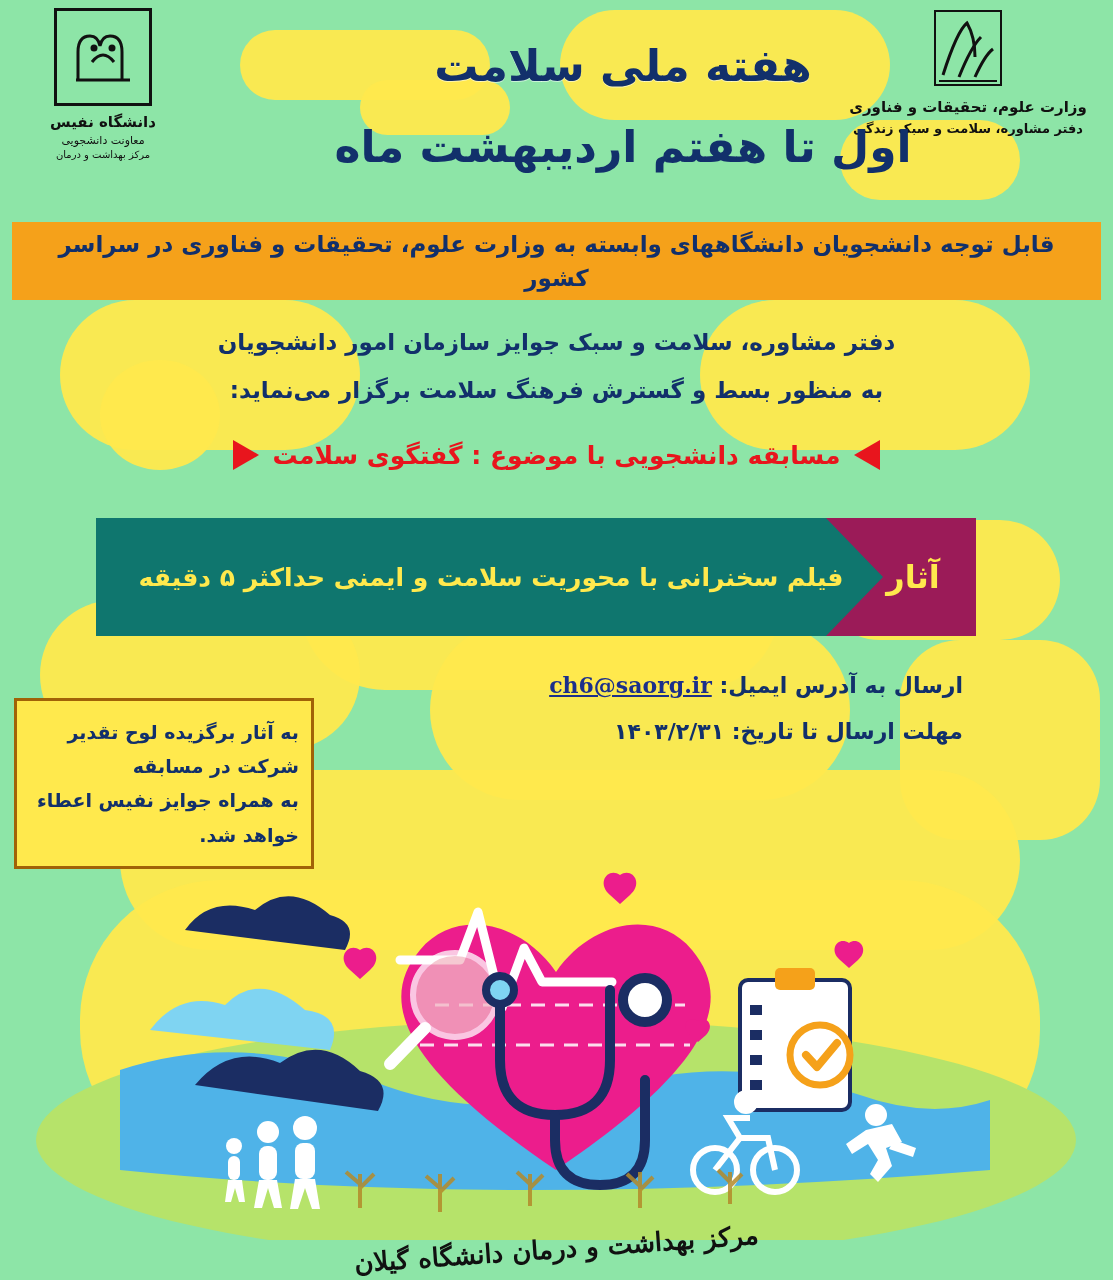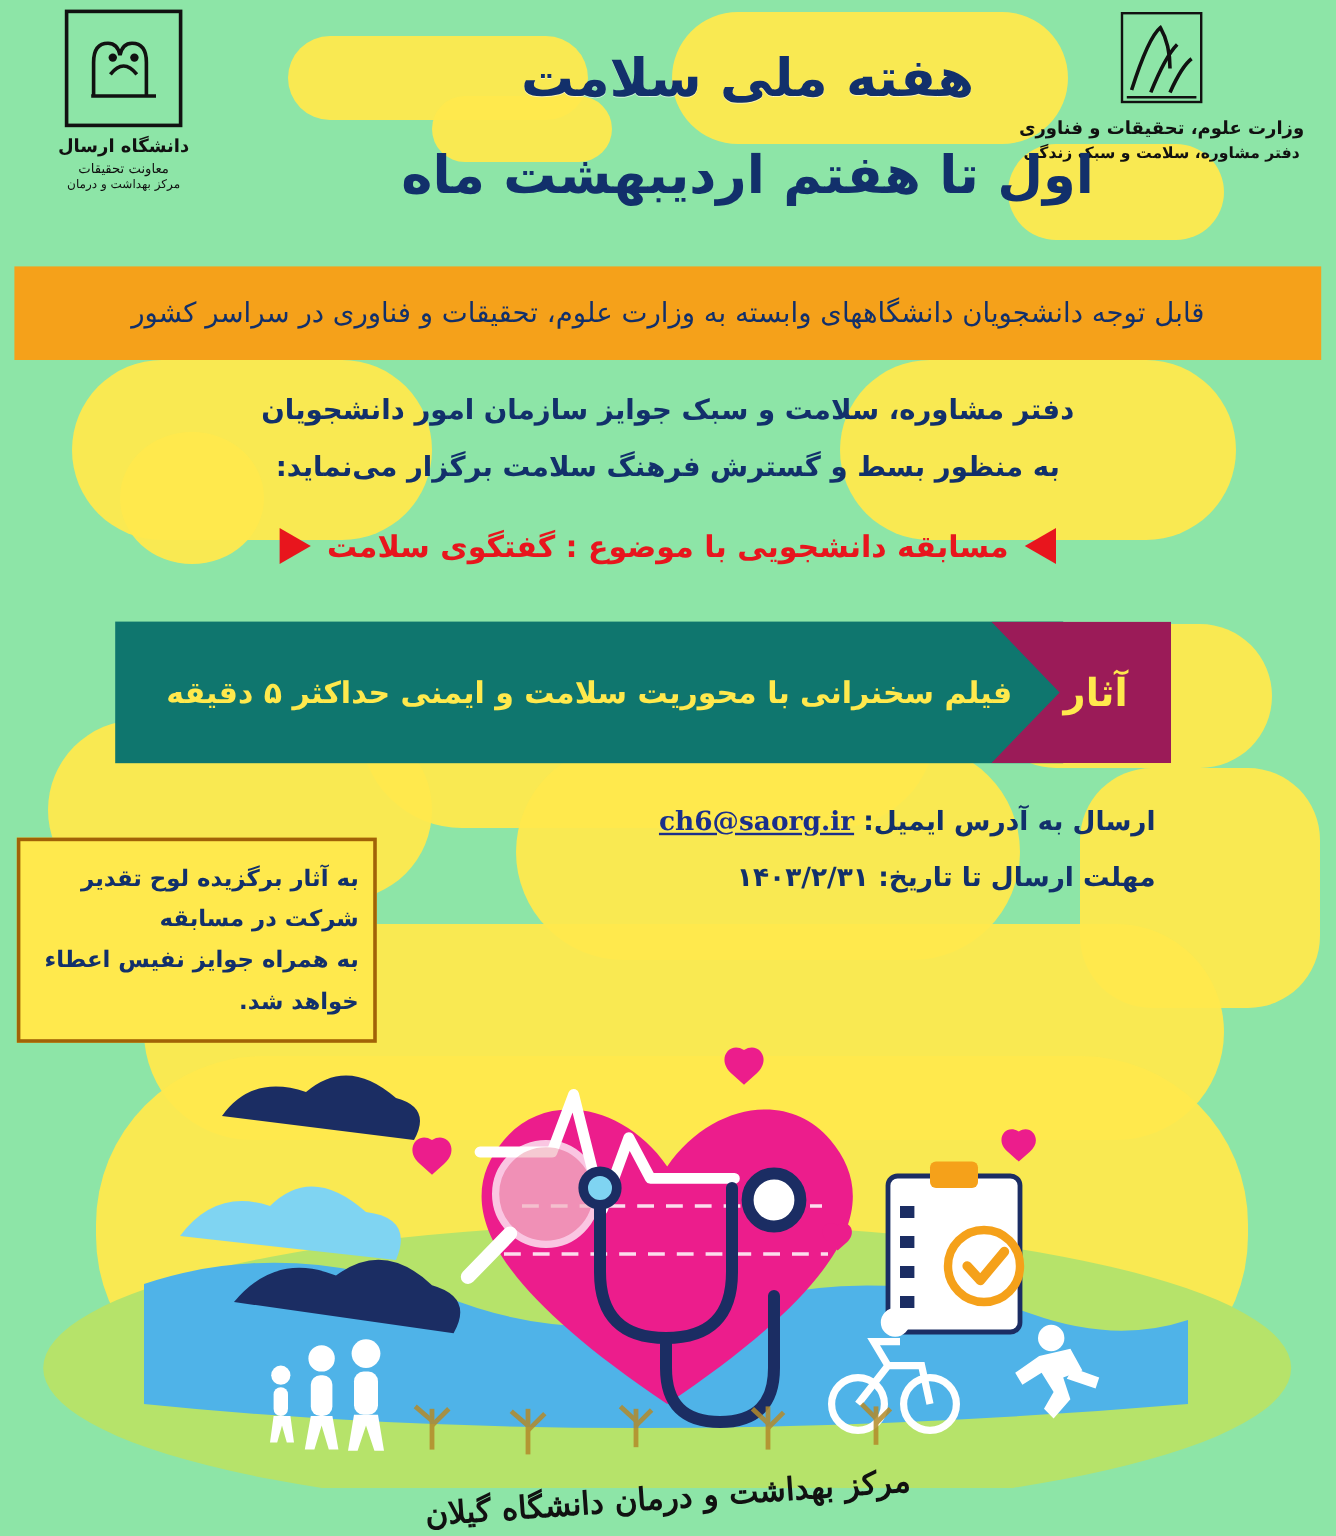--- a/index.html
+++ b/index.html
@@ -66,21 +66,21 @@
   }
   .title2{
     font-size:44px;font-weight:bold;color:#12306b;line-height:1.25;margin-top:26px;
   }
 
   
   .banner{
     position:absolute;left:12px;right:12px;top:222px;height:78px;
     background:#f5a11a;
     display:flex;align-items:center;justify-content:center;
-    color:#12306b;font-weight:normal;font-size:23px;text-align:center;
+    color:#12306b;font-weight:bold;font-size:23px;text-align:center;
     padding:0 14px;box-sizing:border-box;line-height:1.5;
   }
 
   
   .para{position:absolute;left:0;right:0;top:318px;text-align:center;color:#12306b;}
   .para .ln{font-size:23px;font-weight:bold;line-height:2.1;}
 
   
   .contest{
     position:absolute;left:0;right:0;top:440px;
@@ -165,22 +165,22 @@
   <div class="logo-left">
     <div class="mark">
       <svg width="70" height="70" viewBox="0 0 70 70" aria-hidden="true">
         <path d="M10 58 V30 q0-16 12-16 8 0 10 10 2-10 10-10 12 0 12 16 v28" fill="none" stroke="#111" stroke-width="3"></path>
         <path d="M24 40 q11 -14 22 0" fill="none" stroke="#111" stroke-width="3"></path>
         <circle cx="26" cy="26" r="3.5" fill="#111"></circle>
         <circle cx="44" cy="26" r="3.5" fill="#111"></circle>
         <path d="M8 58 h54" stroke="#111" stroke-width="3"></path>
       </svg>
     </div>
-    <div class="l1">دانشگاه ارسال</div>
-    <div class="l2">معاونت تحقیقات</div>
+    <div class="l1">دانشگاه نفیس</div>
+    <div class="l2">معاونت دانشجویی</div>
     <div class="l3">مرکز بهداشت و درمان</div>
   </div>
 
   <div class="logo-right">
     <div class="seal">
       <svg width="86" height="86" viewBox="0 0 86 86" aria-hidden="true">
         <rect x="10" y="6" width="66" height="74" fill="none" stroke="#111" stroke-width="2"></rect>
         <path d="M18 70 q14-44 24-52 8 14 8 34" fill="none" stroke="#111" stroke-width="3"></path>
         <path d="M34 72 q12-30 22-40" fill="none" stroke="#111" stroke-width="3"></path>
         <path d="M50 72 q10-22 18-28" fill="none" stroke="#111" stroke-width="3"></path>

